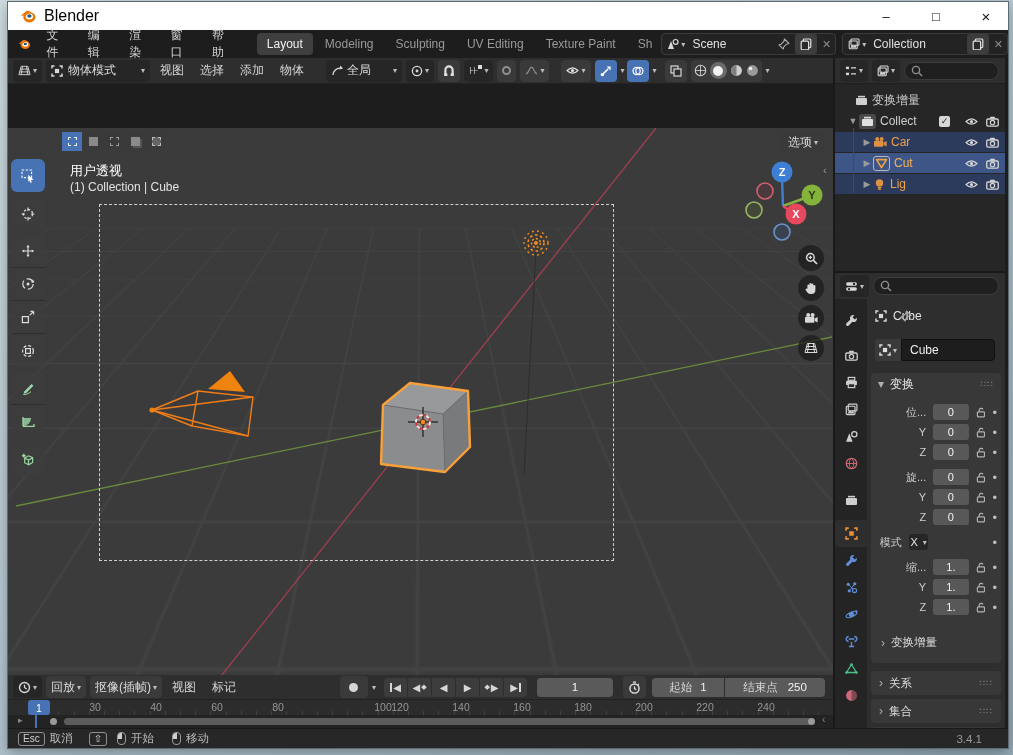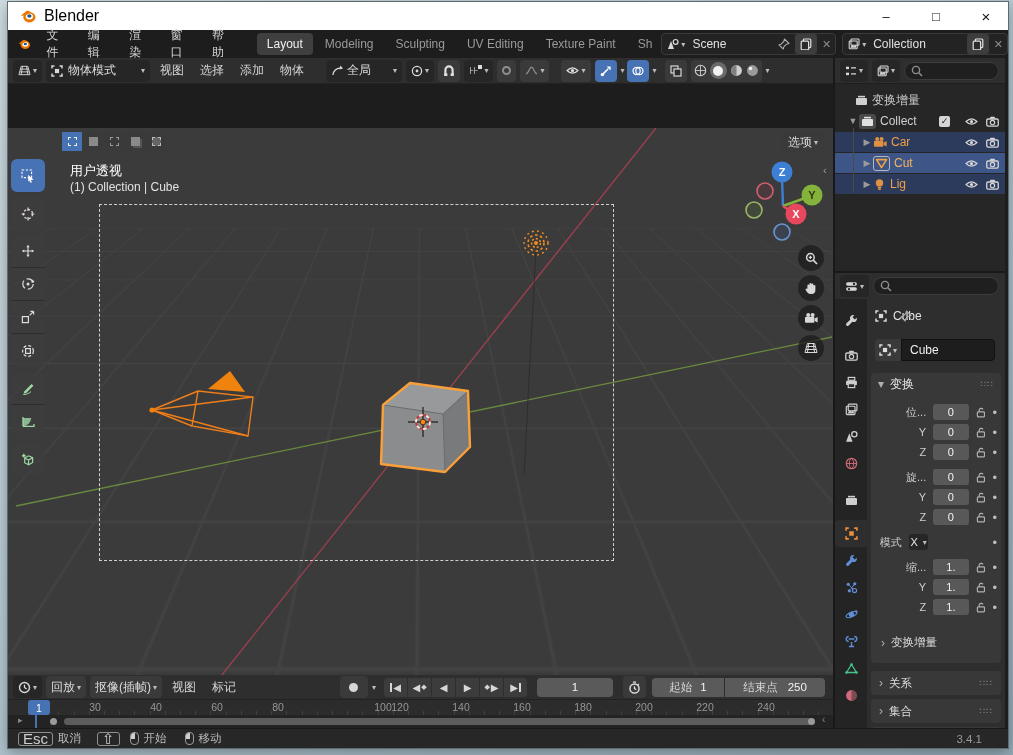--- a/index.html
+++ b/index.html
@@ -98,21 +98,21 @@
 .tpbtn .dia{font-size:7px;}
 .tfield{height:19px;background:#5a5a5a;border-radius:4px;color:#f2f2f2;display:flex;align-items:center;justify-content:center;font-size:11.5px;}
 .ruler{position:absolute;left:0;top:25px;right:0;height:15px;background:#2c2c2c;}
 .ruler .minor{position:absolute;left:20px;right:10px;bottom:0;height:4px;background:repeating-linear-gradient(90deg,#404040 0 1px,transparent 1px 15.2px);}
 .tick{position:absolute;top:1px;width:30px;text-align:center;color:#969696;font-size:10.5px;}
 .curframe{position:absolute;left:20px;top:0;width:22px;height:15px;background:#4772b3;border-radius:3px;color:#fff;font-size:10.5px;display:flex;align-items:center;justify-content:center;}
 .scrollzone{position:absolute;left:0;top:40px;right:0;height:13px;background:#232323;}
 .scrollbar{position:absolute;left:56px;top:3px;width:748px;height:7px;background:#5c5c5c;border-radius:4px;}
 
 .statusbar{position:absolute;left:0;top:726px;right:0;height:20px;background:#272727;display:flex;align-items:center;color:#bdbdbd;border-top:1px solid #191919;}
-.keycap{border:1px solid #8f8f8f;border-radius:3px;font-size:15px;padding:0 4px;height:14px;display:flex;align-items:center;color:#cfcfcf;margin:0 5px;}
+.keycap{border:1px solid #8f8f8f;border-radius:3px;font-size:10px;padding:0 4px;height:14px;display:flex;align-items:center;color:#cfcfcf;margin:0 5px;}
 .mouse{width:9px;height:13px;border:1px solid #9a9a9a;border-radius:4px;position:relative;margin:0 5px;}
 .mouse i{position:absolute;left:0;top:0;width:4px;height:6px;background:#cfcfcf;border-radius:3px 0 0 0;}
 .sb-txt{font-size:11.5px;margin-right:4px;}
 .version{margin-left:auto;margin-right:26px;color:#9a9a9a;font-size:11.5px;}
 svg.use{display:block;}
 </style>
 </head>
 <body>
 
 <svg width="0" height="0" style="position:absolute">

